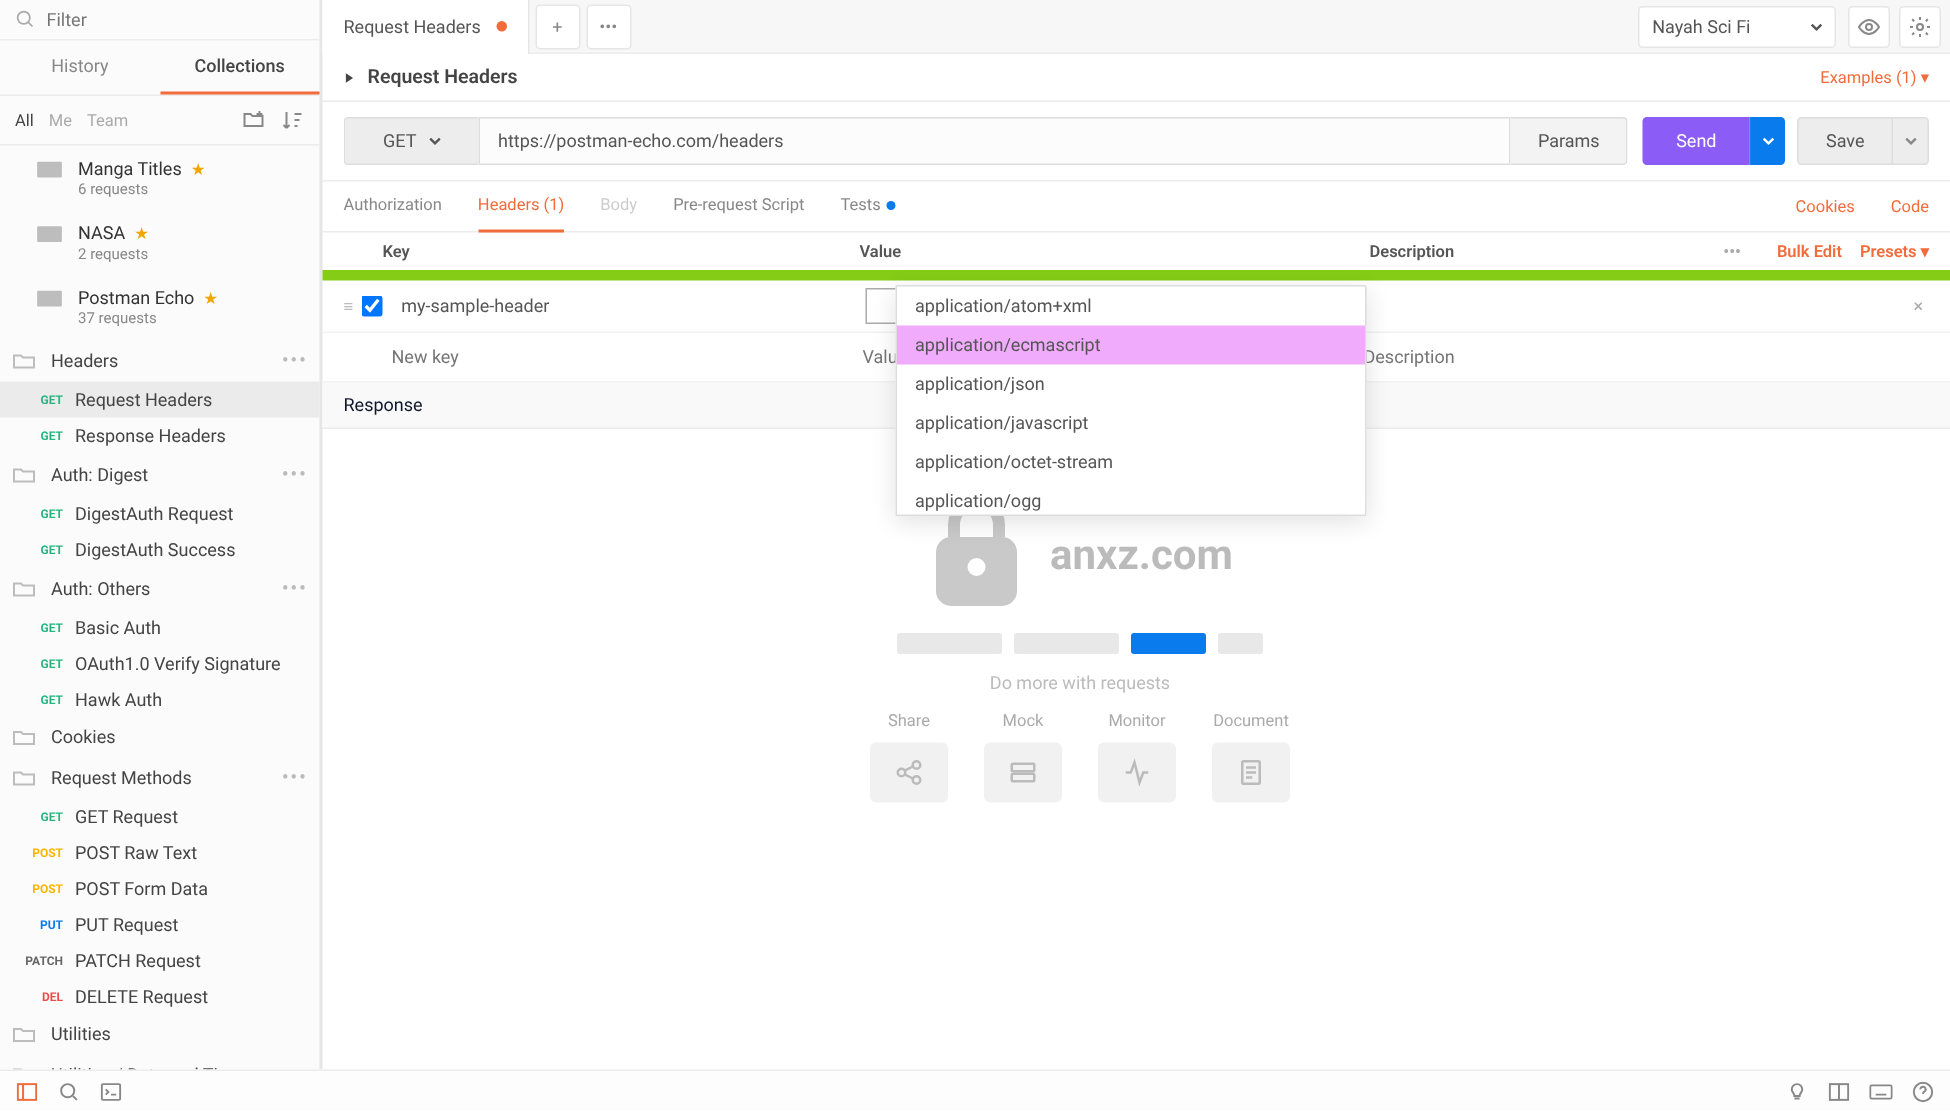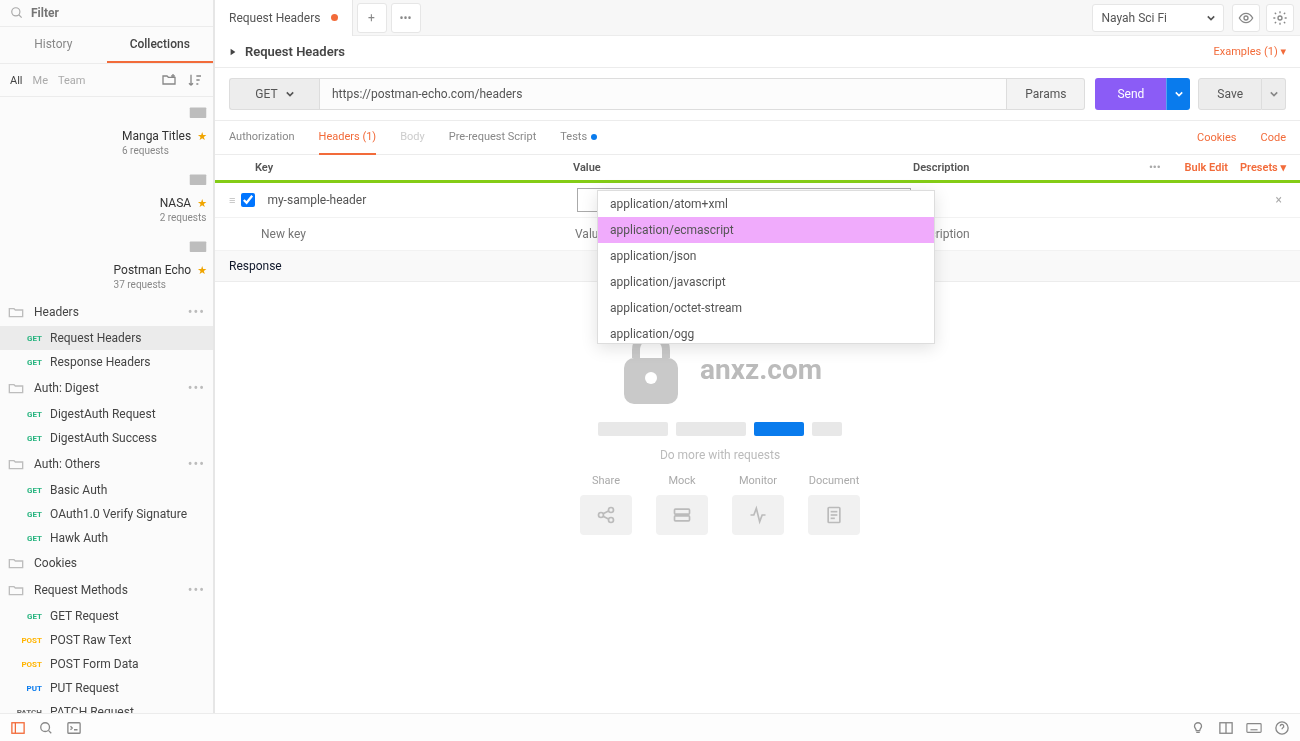--- a/index.html
+++ b/index.html
@@ -3,32 +3,32 @@
 <meta charset="utf-8">
 <style>
 * { box-sizing: border-box; margin: 0; padding: 0; font-family: -apple-system, BlinkMacSystemFont, "Segoe UI", Roboto, Arial, sans-serif; }
 body { width: 1300px; height: 741px; background: #fff; overflow: hidden; color: #282828; font-size: 12px; }
 .app { display: flex; flex-direction: column; height: 100%; }
 .main { display: flex; flex: 1; min-height: 0; }
 
 
 .sidebar { width: 214px; border-right: 1px solid #e6e6e6; display: flex; flex-direction: column; background: #fbfbfb; }
 .sb-search { display: flex; align-items: center; padding: 6px 10px; border-bottom: 1px solid #ececec; gap: 7px; }
-.sb-search input { border: none; outline: none; background: transparent; font-size: 12px; flex: 1; color: #555; font-weight: bold; }
+.sb-search input { border: none; outline: none; background: transparent; font-size: 12px; flex: 1; color: #555; }
 .search-icon { width: 14px; height: 14px; color: #aaa; }
 .sb-tabs { display: flex; border-bottom: 1px solid #ececec; }
 .sb-tab { flex: 1; text-align: center; padding: 10px 0; font-size: 12px; color: #888; cursor: pointer; border-bottom: 2px solid transparent; }
 .sb-tab.active { color: #444; border-bottom-color: #f26b3a; font-weight: 500; }
 .sb-filter { display: flex; align-items: center; padding: 8px 10px; gap: 10px; border-bottom: 1px solid #ececec; font-size: 11px; color: #aaa; }
 .sb-filter .active { color: #444; }
 .sb-filter .spacer { flex: 1; }
 .fi-icon { width: 16px; height: 16px; color: #888; }
 
 .sb-list { flex: 1; overflow-y: auto; }
-.coll { display: flex; align-items: flex-end; padding: 8px 6px 8px 8px; gap: 10px; cursor: pointer; flex-direction: column; }
+.coll { display: flex; align-items: flex-start; padding: 8px 6px 8px 24px; gap: 10px; cursor: pointer; }
 .coll .folder-ico { width: 18px; height: 14px; color: #bdbdbd; }
 .coll .txt { flex: 1; }
 .coll .name { font-size: 12px; color: #333; display: flex; align-items: center; gap: 6px; }
 .coll .sub { font-size: 10px; color: #888; margin-top: 2px; }
 .star { color: #f0a500; font-size: 11px; }
 
 .folder-row { display: flex; align-items: center; padding: 6px 8px; gap: 10px; color: #444; font-size: 12px; cursor: pointer; }
 .folder-row .fi { width: 16px; height: 12px; color: #bdbdbd; }
 .folder-row .spacer { flex: 1; }
 .dots { color: #bbb; font-size: 14px; letter-spacing: 1px; }
@@ -67,38 +67,38 @@
 .save-btn { background: #ededed; border: 1px solid #ddd; padding: 0 18px; font-size: 12px; color: #555; cursor: pointer; border-radius: 3px 0 0 3px; }
 .save-arrow { background: #ededed; border: 1px solid #ddd; border-left: none; width: 24px; display: flex; align-items: center; justify-content: center; color: #888; cursor: pointer; border-radius: 0 3px 3px 0; }
 
 .req-tabs { display: flex; padding: 0 14px; border-bottom: 1px solid #ececec; gap: 24px; font-size: 11px; align-items: center; height: 34px; }
 .req-tabs .rt { color: #888; cursor: pointer; padding: 10px 0; border-bottom: 2px solid transparent; }
 .req-tabs .rt.active { color: #f26b3a; border-bottom-color: #f26b3a; }
 .dot-blue { display: inline-block; width: 6px; height: 6px; background: #097bed; border-radius: 50%; margin-left: 4px; }
 .req-tabs .spacer { flex: 1; }
 .cookies-link, .code-link { color: #f26b3a; font-size: 11px; cursor: pointer; }
 
-.kv-head { display: flex; padding: 6px 14px; border-bottom: 3px solid #84cc16; font-size: 11px; color: #555; font-weight: 600; align-items: center; }
+.kv-head { display: flex; padding: 6px 14px; border-bottom: 7px solid #84cc16; font-size: 11px; color: #555; font-weight: 600; align-items: center; }
 .kv-head .k { width: 344px; padding-left: 26px; }
 .kv-head .v { width: 340px; }
 .kv-head .d { flex: 1; }
 .kv-head .dots3 { color: #aaa; cursor: pointer; margin-right: 12px; }
 .bulk, .presets { color: #f26b3a; font-size: 11px; cursor: pointer; margin-left: 12px; }
 
 .kv-row { display: flex; align-items: center; padding: 5px 14px; border-bottom: 1px solid #f2f2f2; font-size: 12px; position: relative; }
 .kv-row .drag { color: #bbb; margin-right: 6px; cursor: grab; font-size: 11px; }
 .kv-row .chk { width: 14px; height: 14px; margin-right: 8px; }
 .kv-row .kin { width: 314px; border: none; outline: none; font-size: 12px; padding: 4px; color: #555; }
 .kv-row .vin { width: 334px; border: 1px solid #aaa; outline: none; font-size: 12px; padding: 4px; color: #555; }
 .kv-row .din { flex: 1; border: none; outline: none; font-size: 12px; padding: 4px; color: #aaa; }
 .kv-row .close { color: #aaa; cursor: pointer; padding: 0 4px; }
 .kv-row.new .kin, .kv-row.new .din { color: #bbb; }
 .kv-row.new .vin { border: none; color: #bbb; }
 
-.dropdown { position: absolute; left: 597px; top: 190px; width: 338px; background: #fff; border: 1px solid #ddd; box-shadow: 0 4px 16px rgba(0,0,0,0.12); z-index: 100; max-height: 154px; overflow: hidden; }
+.dropdown { position: absolute; left: 597px; top: 190px; width: 314px; background: #fff; border: 1px solid #ddd; box-shadow: 0 4px 16px rgba(0,0,0,0.12); z-index: 100; max-height: 154px; overflow: hidden; }
 .dd-item { padding: 6px 12px; font-size: 12px; color: #555; cursor: pointer; }
 .dd-item.hover { background: #f0abfc; }
 
 .resp-row { padding: 8px 14px; color: #0f172a; font-size: 12px; border-bottom: 1px solid #ececec; background: #f9f9f9; }
 
 .watermark { position: absolute; left: 550px; top: 330px; width: 340px; text-align: center; color: #ccc; pointer-events: none; }
 .watermark .wm-text { font-size: 28px; color: #bbb; font-weight: 700; display: inline-block; vertical-align: middle; margin-left: 10px; }
 .skel { display: flex; gap: 8px; justify-content: center; margin-top: 14px; }
 .skel div { height: 14px; border-radius: 2px; background: #e8e8e8; }
 .skel .blue { background: #097bed; }

